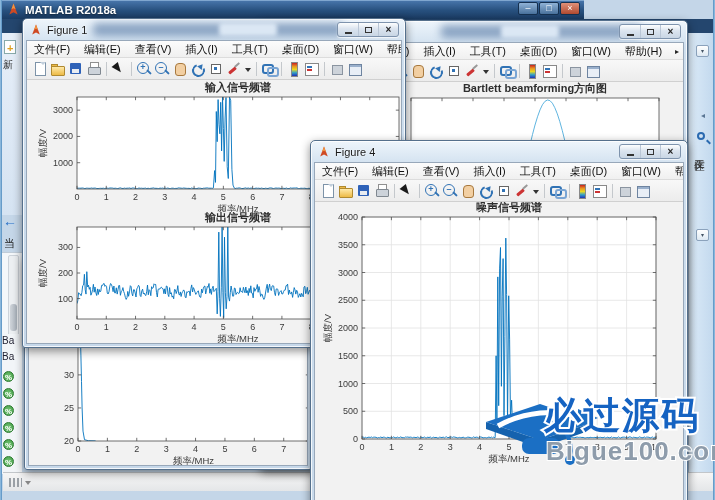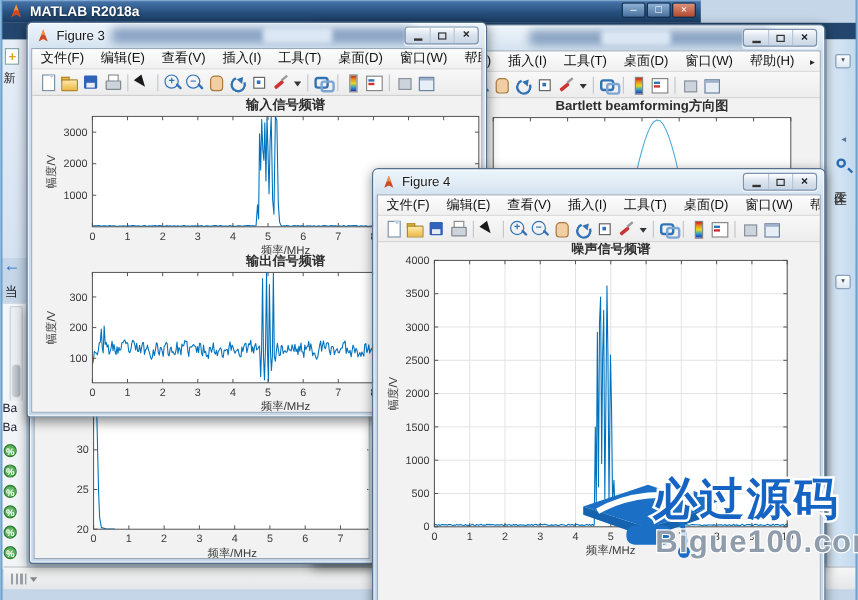--- a/index.html
+++ b/index.html
@@ -366,21 +366,21 @@
 </div>
 
 <div class="fwin" id="win-fig1">
   <div class="ftitle">
     <span class="blurA"></span>
     <span class="blurB"></span>
     <svg class="flogo" width="12" height="12" viewBox="0 0 12 12">
       <path d="M6 0.5 L9.8 10.5 L6 8.5 L2.2 10.5 Z" fill="#cf4a24"></path>
         <path d="M6 0.5 L7.9 5.8 L6 4.8 L4.1 5.8 Z" fill="#f29440"></path>
     </svg>
-    <span class="ftext">Figure 3</span>
+    <span class="ftext">Figure 1</span>
     <div class="winbtns">
       <div class="wb">
           <span class="mn"></span>
         </div>
       <div class="wb">
           <span class="mx"></span>
         </div>
       <div class="wb">
           <span class="cl">×</span>
         </div>

